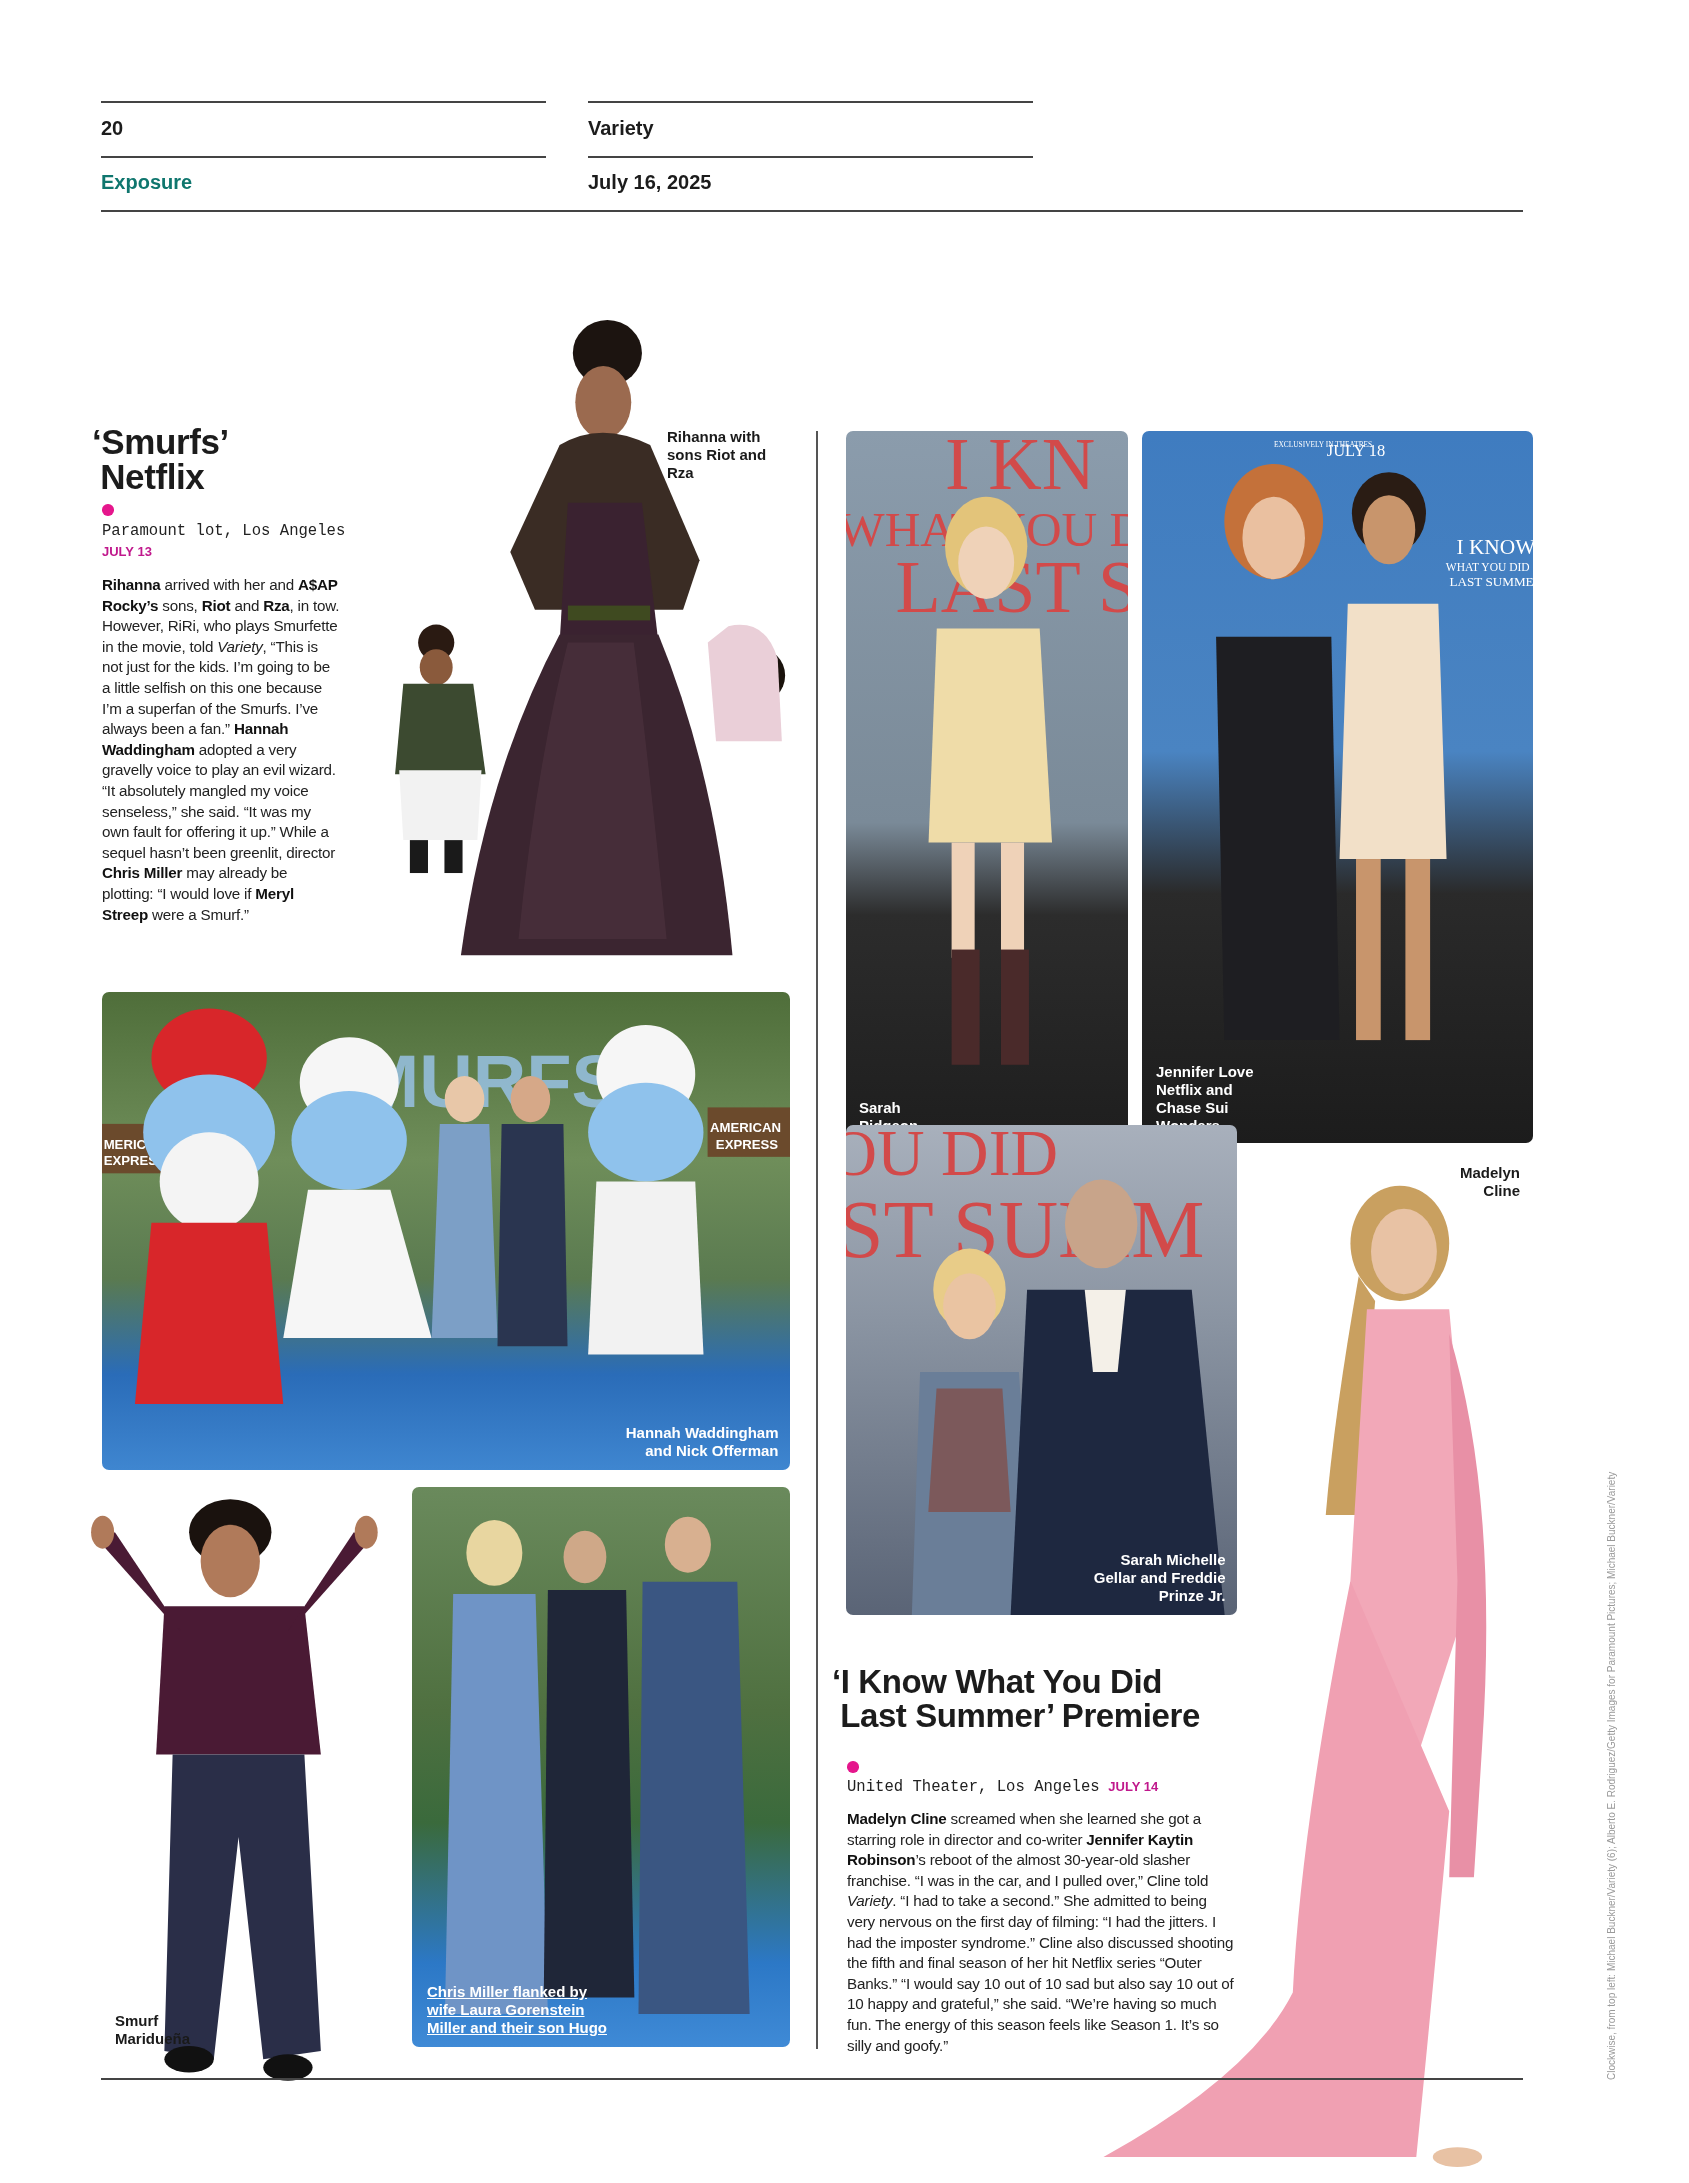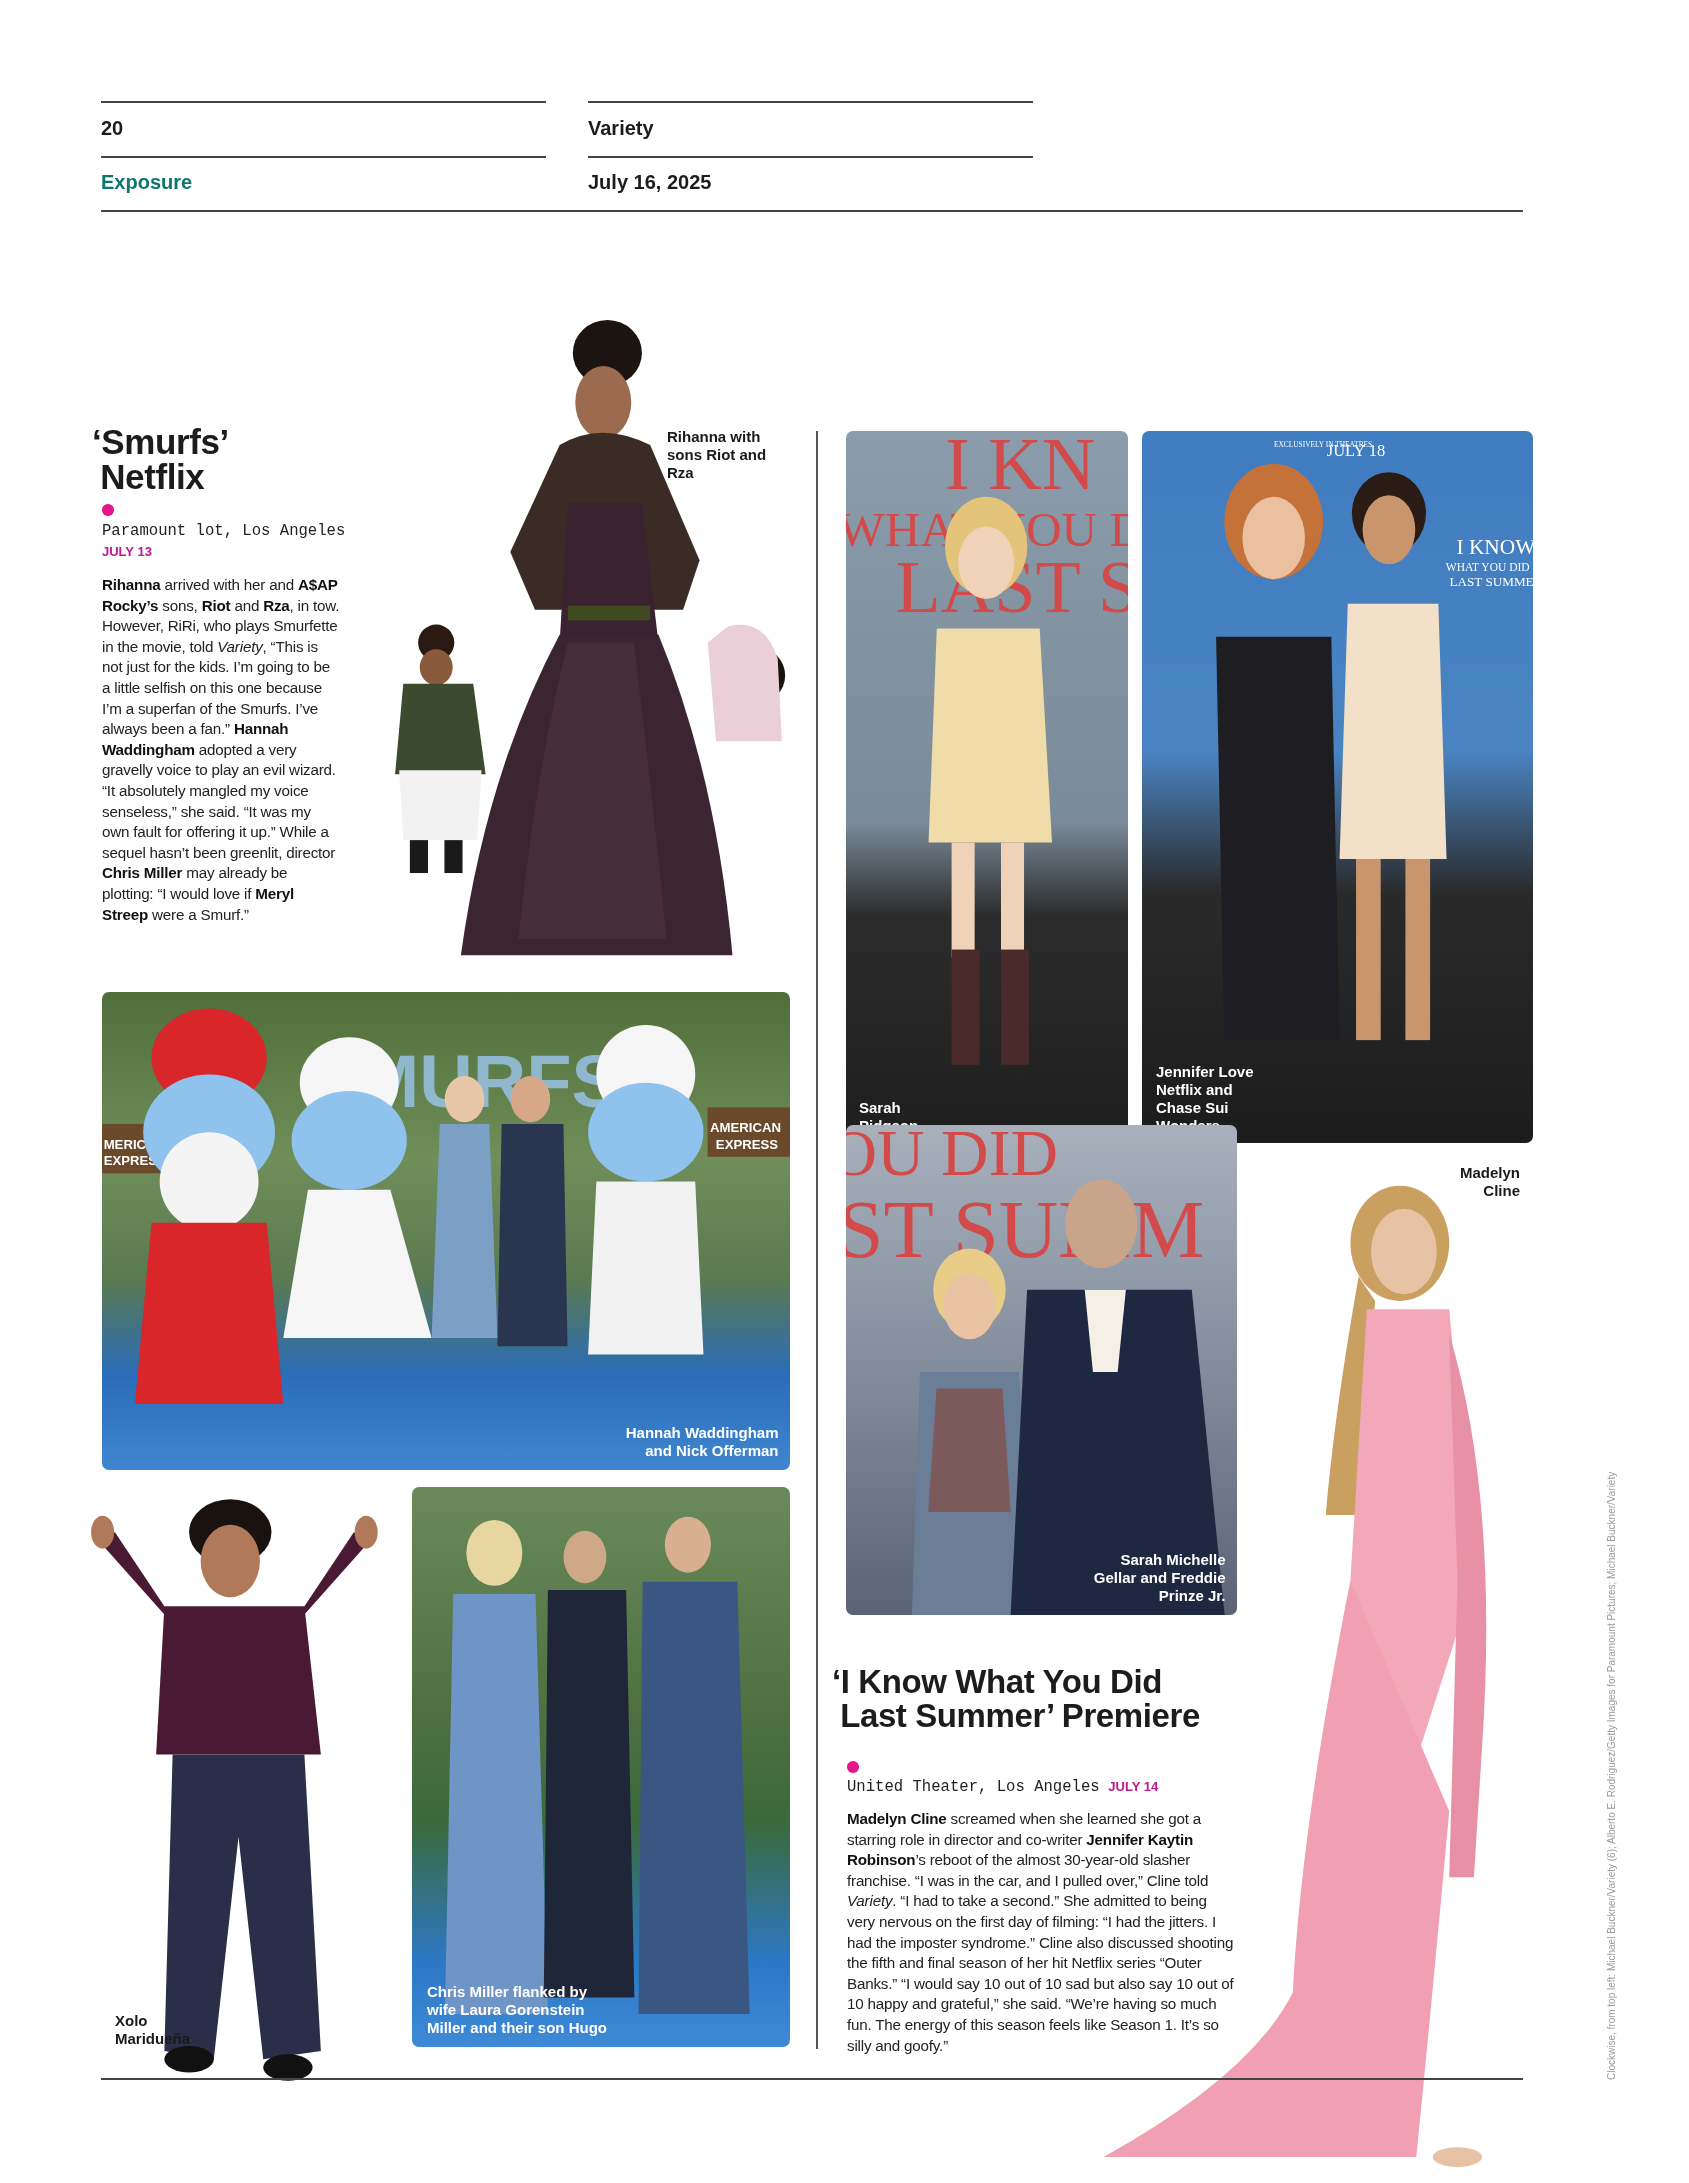--- a/index.html
+++ b/index.html
@@ -105,32 +105,32 @@
     <path d="M100 140 L270 140 L290 320 L90 320 Z" fill="#4a1a34"></path>
     <path d="M100 150 L20 60 L40 50 L120 170 Z" fill="#4a1a34"></path>
     <path d="M270 150 L350 60 L330 50 L250 170 Z" fill="#4a1a34"></path>
     <ellipse cx="25" cy="50" rx="14" ry="20" fill="#b07a5a"></ellipse>
     <ellipse cx="345" cy="50" rx="14" ry="20" fill="#b07a5a"></ellipse>
     <path d="M110 320 L270 320 L290 680 L220 690 L190 420 L160 690 L100 680 Z" fill="#2a2e48"></path>
     <ellipse cx="130" cy="690" rx="30" ry="16" fill="#111"></ellipse>
     <ellipse cx="250" cy="700" rx="30" ry="16" fill="#111"></ellipse>
   </svg>
 </div>
-<div class="abs caption dark" style="left:115px; top:2012px; width:91px;">Xolo Maridueña</div>
+<div class="abs caption dark" style="left:115px; top:2012px; width:91px;">Smurf Maridueña</div>
 
 <div class="photo" style="left:412px; top:1487px; width:378px; height:560px; background:linear-gradient(180deg,#6a8a5c 0%,#4f7040 40%,#3a6a3c 60%,#2c78c6 85%,#3f8ad6 100%);">
   <svg width="378" height="560" viewBox="0 0 459 680">
     <ellipse cx="100" cy="80" rx="34" ry="40" fill="#e8d6a0"></ellipse>
     <path d="M50 130 L150 130 L165 640 L40 640 Z" fill="#6f94c6"></path>
     <ellipse cx="210" cy="85" rx="26" ry="32" fill="#cfa888"></ellipse>
     <path d="M165 125 L260 125 L270 620 L160 620 Z" fill="#1f2638"></path>
     <ellipse cx="335" cy="70" rx="28" ry="34" fill="#d8b090"></ellipse>
     <path d="M280 115 L395 115 L410 640 L275 640 Z" fill="#3a5682"></path>
   </svg>
-  <div class="abs caption light" style="left:15px; bottom:10px; width:181px;">Chris Miller flanked by wife Laura Gorenstein Miller and their son Hugo</div>
+  <div class="abs caption light" style="left:15px; bottom:10px; width:181px;text-decoration:underline;">Chris Miller flanked by wife Laura Gorenstein Miller and their son Hugo</div>
 </div>
 
 <div class="vrule" style="left:816px; top:431px; height:1618px;"></div>
 
 <div class="photo" style="left:846px; top:431px; width:282px; height:712px; background:linear-gradient(180deg,#8b9cac 0%,#7a8a98 55%,#2c2c2c 68%,#1e1e1e 100%);">
   <svg width="282" height="712" viewBox="0 0 342 865">
     <text x="120" y="70" font-family="Liberation Serif, serif" font-size="90" fill="#d24a4a">I KN</text>
     <text x="-10" y="140" font-family="Liberation Serif, serif" font-size="60" fill="#d24a4a">WHAT YOU DI</text>
     <text x="60" y="220" font-family="Liberation Serif, serif" font-size="90" fill="#d24a4a">LAST SU</text>
     <ellipse cx="170" cy="140" rx="50" ry="60" fill="#e3c47a"></ellipse>

